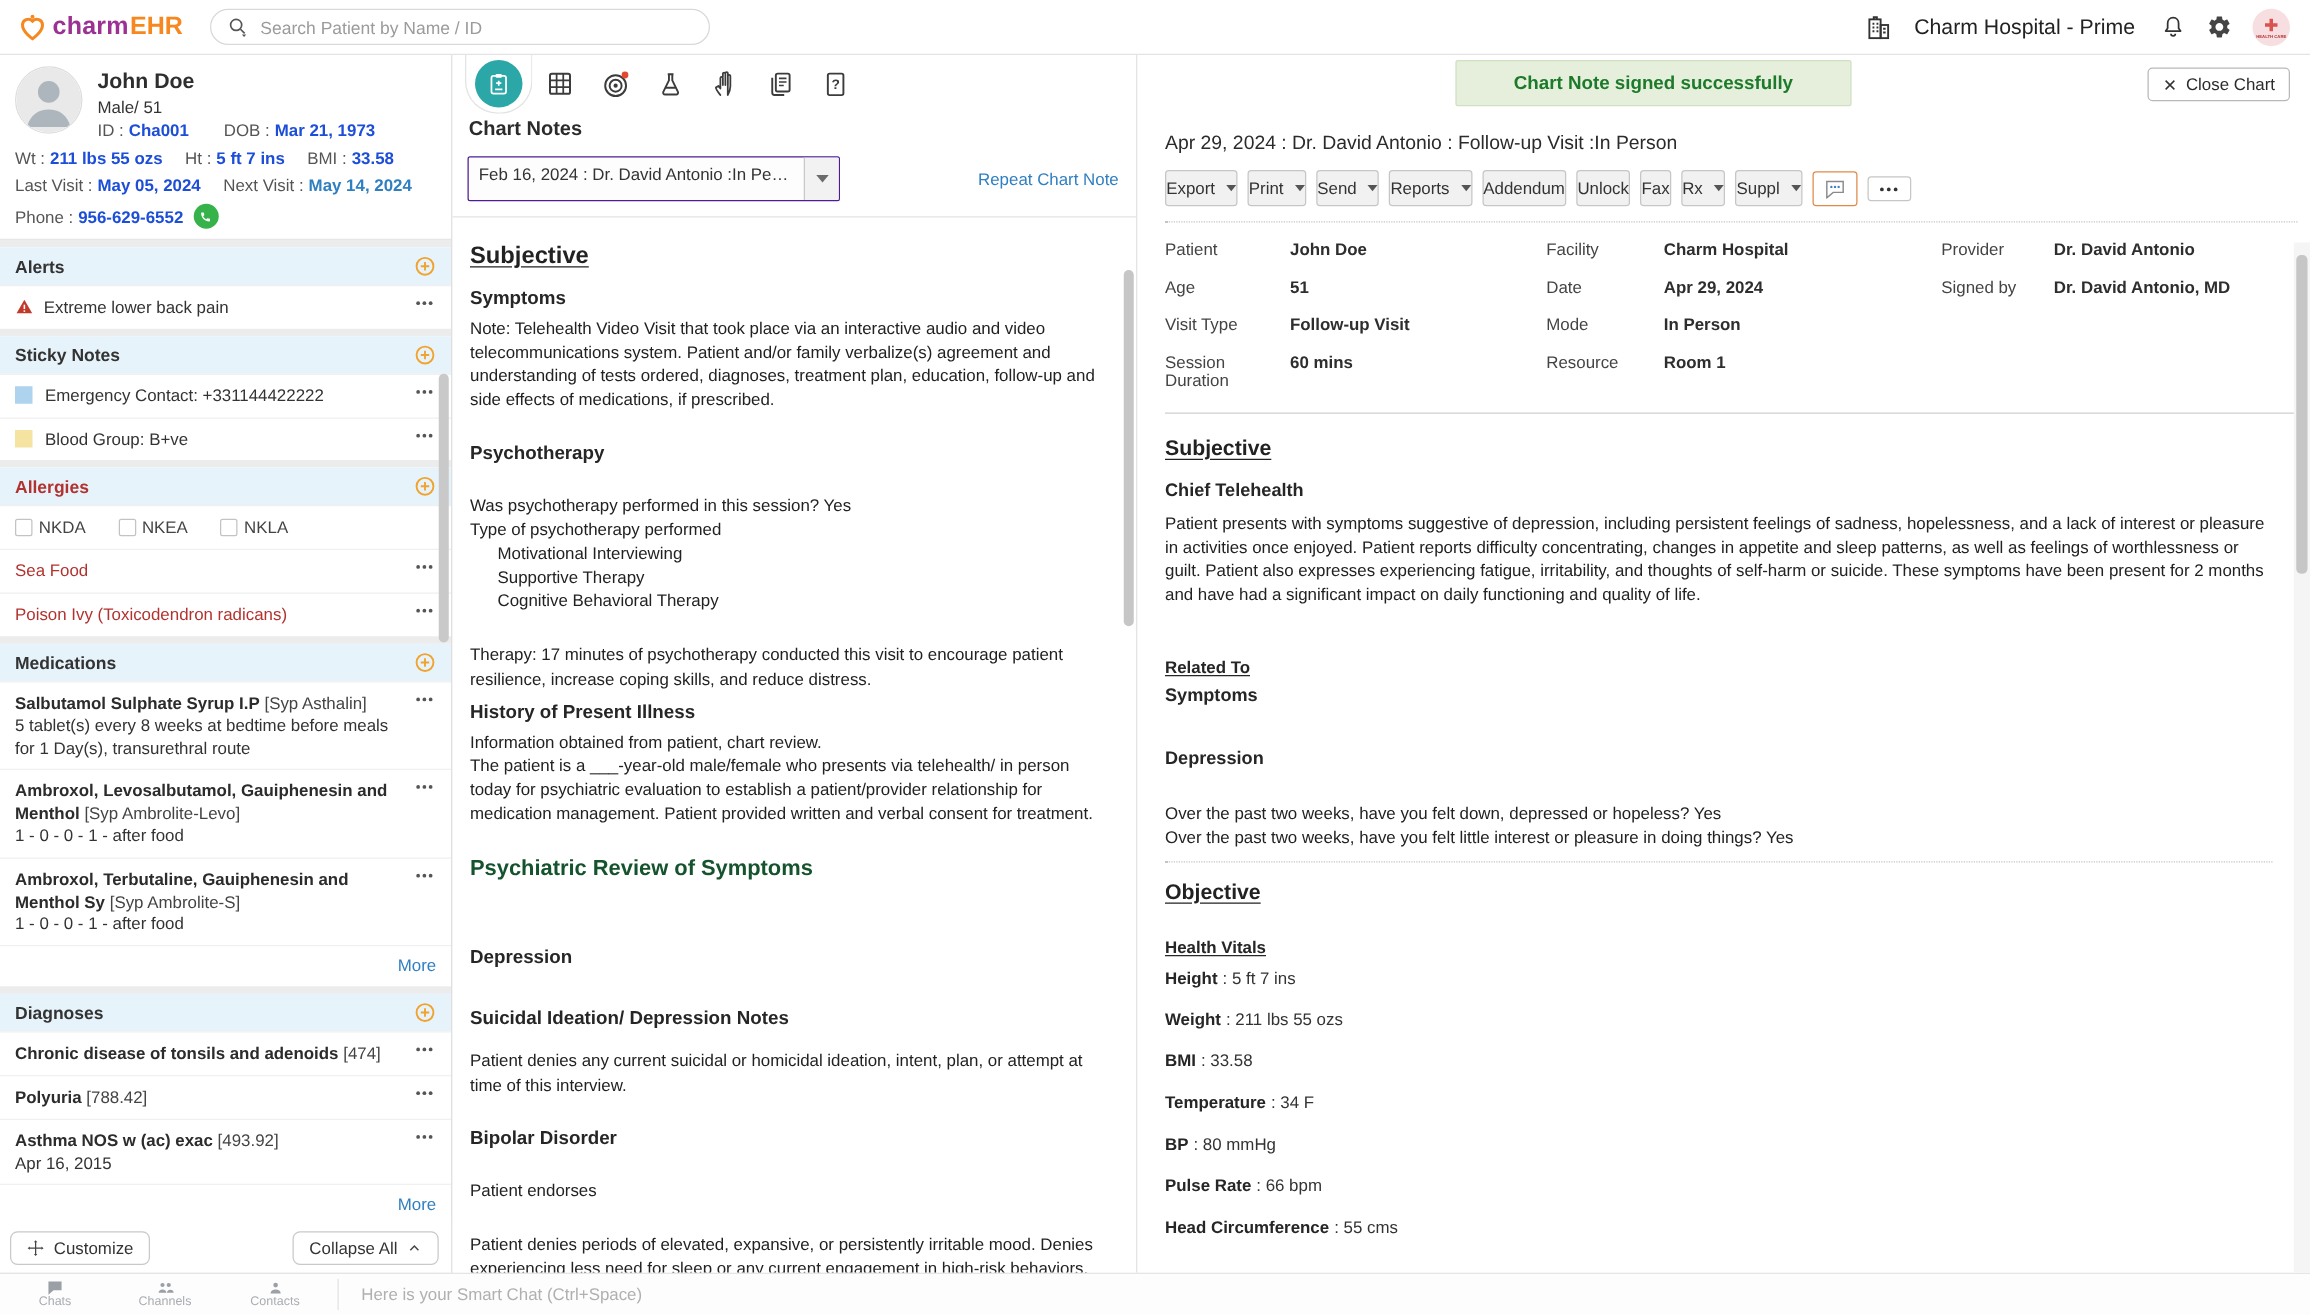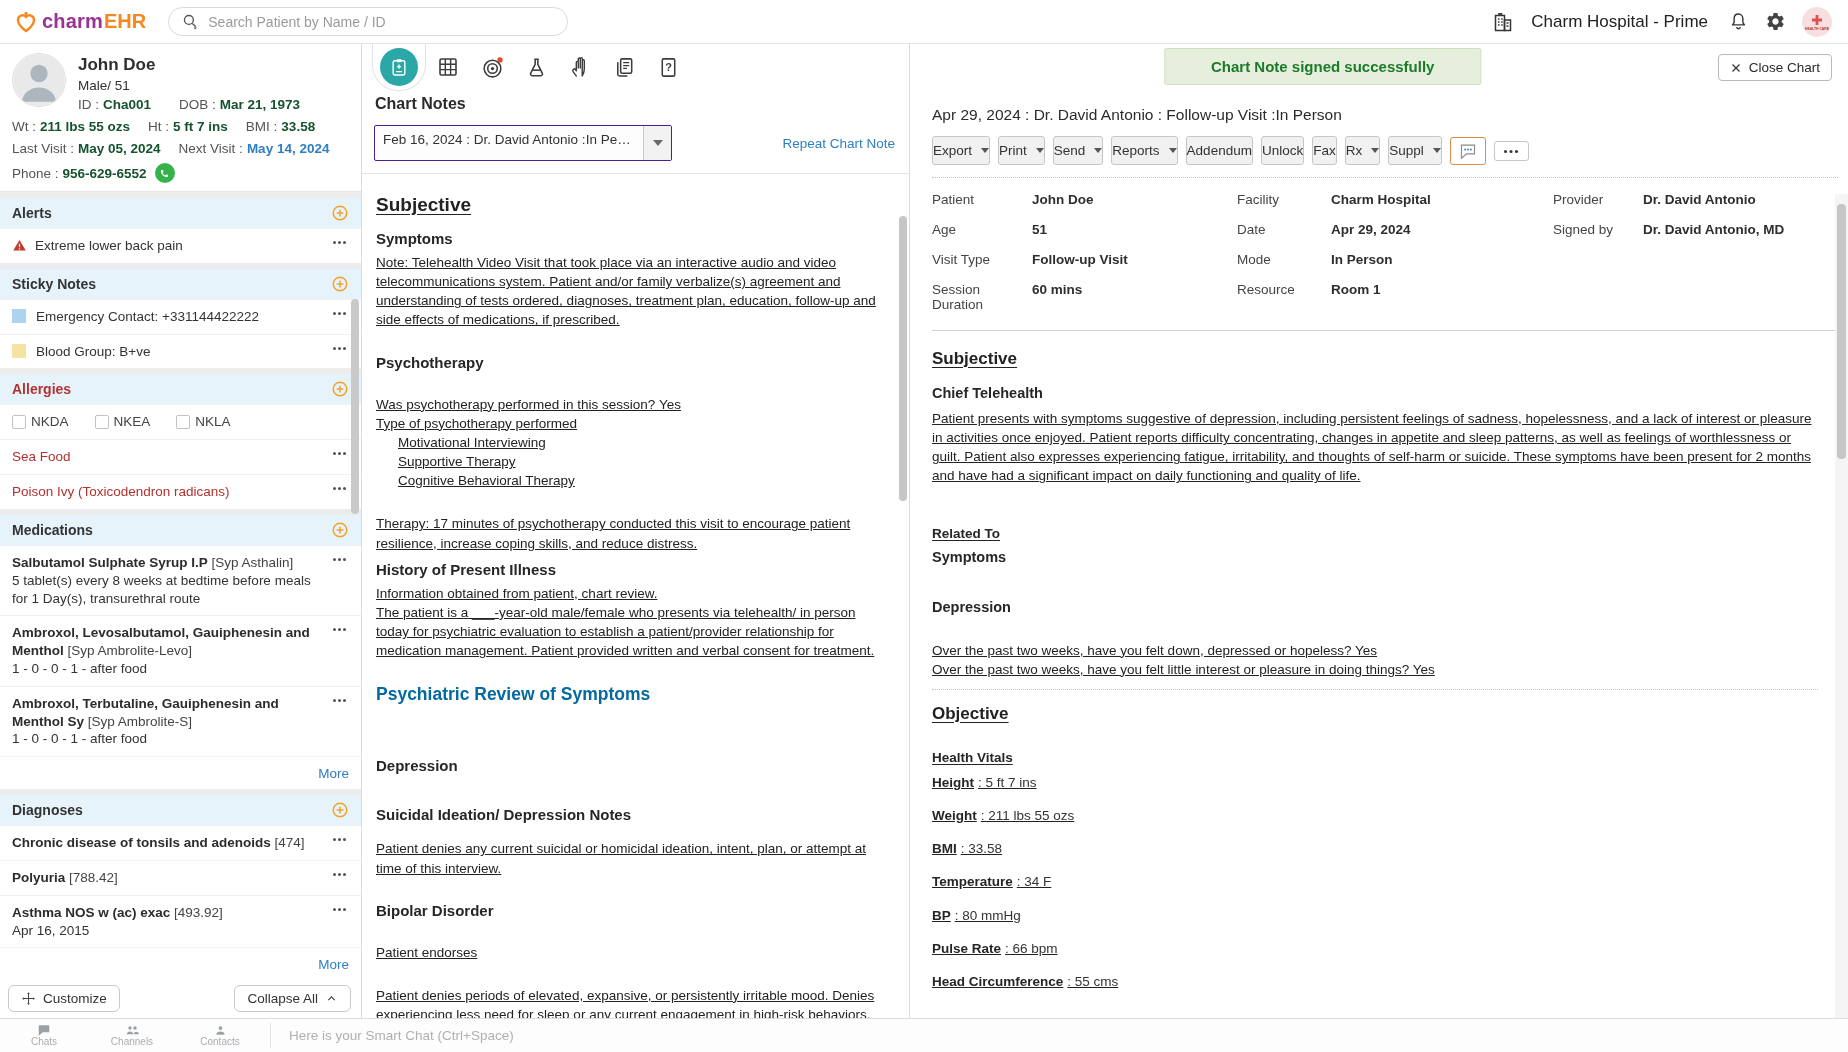--- a/index.html
+++ b/index.html
@@ -28,21 +28,21 @@
 
   
   .sidebar { width:362px; flex:0 0 362px; border-right:1px solid #dcdcdc; position:relative;
     display:flex; flex-direction:column; background:#ececec; overflow:hidden; }
   .pcard { background:#fff; padding:9px 14px 8px 12px; border-bottom:1px solid #e6e6e6; }
   .pcard-top { display:flex; gap:12px; }
   .pavatar { width:54px; height:54px; border-radius:50%; border:1px solid #ddd; overflow:hidden; flex:0 0 54px; }
   .pname { font-size:17px; font-weight:bold; color:#2e2e2e; margin-top:2px; }
   .psex { font-size:13.5px; color:#333; margin-top:3px; }
   .prow { font-size:13.5px; color:#555; margin-top:4px; display:flex; gap:28px; }
-  .prow b, .metrics b { color:#14532d; margin-left:4px; }
+  .prow b, .metrics b { color:#1d4ed8; margin-left:4px; }
   .metrics { font-size:13.5px; color:#555; margin-top:7px; display:flex; gap:18px; flex-wrap:wrap; }
   .metrics .blue b { color:#2f7fc1; }
   .phone-row { display:flex; align-items:center; gap:8px; }
   .phonebtn { width:20px; height:20px; border-radius:50%; background:#35b34a; display:inline-flex;
     align-items:center; justify-content:center; }
 
   .sections { flex:1; display:flex; flex-direction:column; gap:6px; padding-top:6px; overflow:hidden; }
   .sec { background:#fff; }
   .sec-h { background:#e7f3fa; display:flex; align-items:center; padding:6px 12px; }
   .sec-h .t { font-size:14px; font-weight:bold; color:#333; }
@@ -90,24 +90,24 @@
     overflow:hidden; text-overflow:ellipsis; }
   .noteselect .caretcell { width:28px; border-left:1px solid #c9c9c9; background:#f2f2f2;
     display:flex; align-items:center; justify-content:center; }
   .caret-down { width:0; height:0; border-left:5px solid transparent; border-right:5px solid transparent;
     border-top:6px solid #6b6b6b; }
   .bluelink { color:#2f7fc1; font-size:13.5px; cursor:pointer; }
   .mcontent { flex:1; overflow:hidden; padding:16px 30px 0 14px; }
   .usec { font-size:19px; font-weight:600; color:#222; text-decoration:underline;
     text-underline-offset:3px; margin:4px 0 14px; }
   .h3 { font-size:15px; font-weight:bold; color:#262626; margin:0 0 6px; }
-  .mcontent p, .rcontent p { font-size:13.5px; color:#222; line-height:1.42; margin:0 0 14px;text-decoration:underline; }
+  .mcontent p, .rcontent p { font-size:13.5px; color:#222; line-height:1.42; margin:0 0 14px; }
   .gap-s { height:10px; } .gap-m { height:18px; } .gap-l { height:26px; }
   .indent { padding-left:22px; }
-  .h2big { font-size:17.5px; font-weight:bold; color:#0369a1; margin:24px 0 26px; }
+  .h2big { font-size:17.5px; font-weight:bold; color:#14532d; margin:24px 0 26px; }
   .m-scroll { position:absolute; right:2px; top:172px; width:8px; height:285px;
     background:#c6c6c6; border-radius:4px; }
 
   
   .rightp { flex:1; position:relative; display:flex; flex-direction:column; background:#fff; min-width:0; }
   .r-top { position:relative; height:56px; flex:0 0 56px; }
   .banner { position:absolute; left:44%; transform:translateX(-50%); top:4px; background:#e5efdb;
     border:1px solid #cfe0c3; color:#1d7a2b; font-weight:bold; font-size:15px; padding:9px 46px;
     border-radius:2px; white-space:nowrap; }
   .closebtn { position:absolute; right:16px; top:10px; background:#fff; border:1px solid #b9b9b9;

